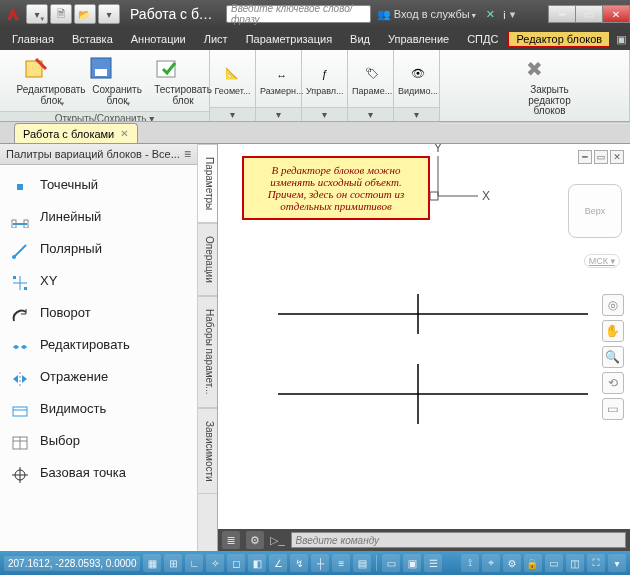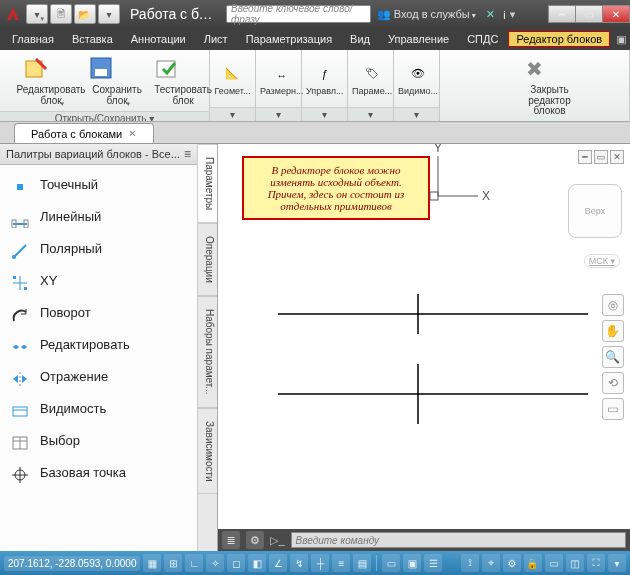--- a/index.html
+++ b/index.html
@@ -34,21 +34,21 @@
 .big-btn .lbl { font-size: 10px; text-align: center; line-height: 1.05; color: #333; white-space: normal; margin-left: 30px; }
 .mini-btn { display: flex; flex-direction: column; align-items: center; width: 44px; cursor: pointer; }
 .mini-btn .icon { width: 24px; height: 24px; display: flex; align-items: center; justify-content: center; }
 .mini-btn .lbl { font-size: 9px; color: #333; text-align: center; white-space: nowrap; overflow: hidden; text-overflow: ellipsis; width: 100%; }
 .drop-pos { position: relative; }
 .drop-pos::after { content: "▾"; font-size: 7px; color: #666; position: absolute; bottom: 0; right: 3px; }
 .ribbon .collapsed { width: 46px; }
 
 
 .doctabs { height: 22px; background: #d8d8d8; display: flex; align-items: flex-end; padding-left: 14px; border-bottom: 1px solid #999; }
-.doctab { height: 20px; background: #ffffff; border: 1px solid #999; border-bottom: none; border-radius: 4px 4px 0 0; padding: 2px 16px; font-size: 11px; display: flex; align-items: center; gap: 6px; cursor: pointer; }
+.doctab { height: 20px; background: #fef9c3; border: 1px solid #999; border-bottom: none; border-radius: 4px 4px 0 0; padding: 2px 8px; font-size: 11px; display: flex; align-items: center; gap: 6px; cursor: pointer; }
 .doctab .x { color: #888; font-size: 10px; cursor: pointer; }
 
 
 .workarea { position: absolute; top: 144px; bottom: 24px; left: 0; right: 0; display: flex; }
 
 
 .palette { width: 218px; background: #fcfcfc; border-right: 1px solid #aaa; display: flex; position: relative; }
 .side-tabs { width: 20px; background: #e8e8e8; border-left: 1px solid #ccc; display: flex; flex-direction: column; }
 .side-tab { flex: 0 0 auto; writing-mode: vertical-rl; text-orientation: mixed; padding: 12px 2px; font-size: 10px; color: #444; border-top: 1px solid #ccc; border-bottom: 1px solid #ccc; text-align: center; cursor: pointer; background: #e8e8e8; }
 .side-tab.active { background: #fcfcfc; }

